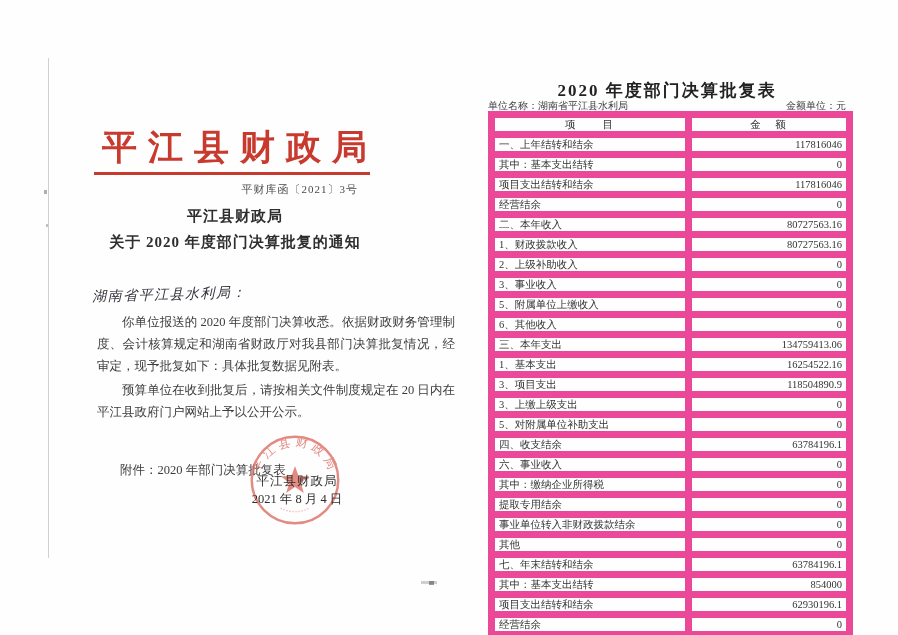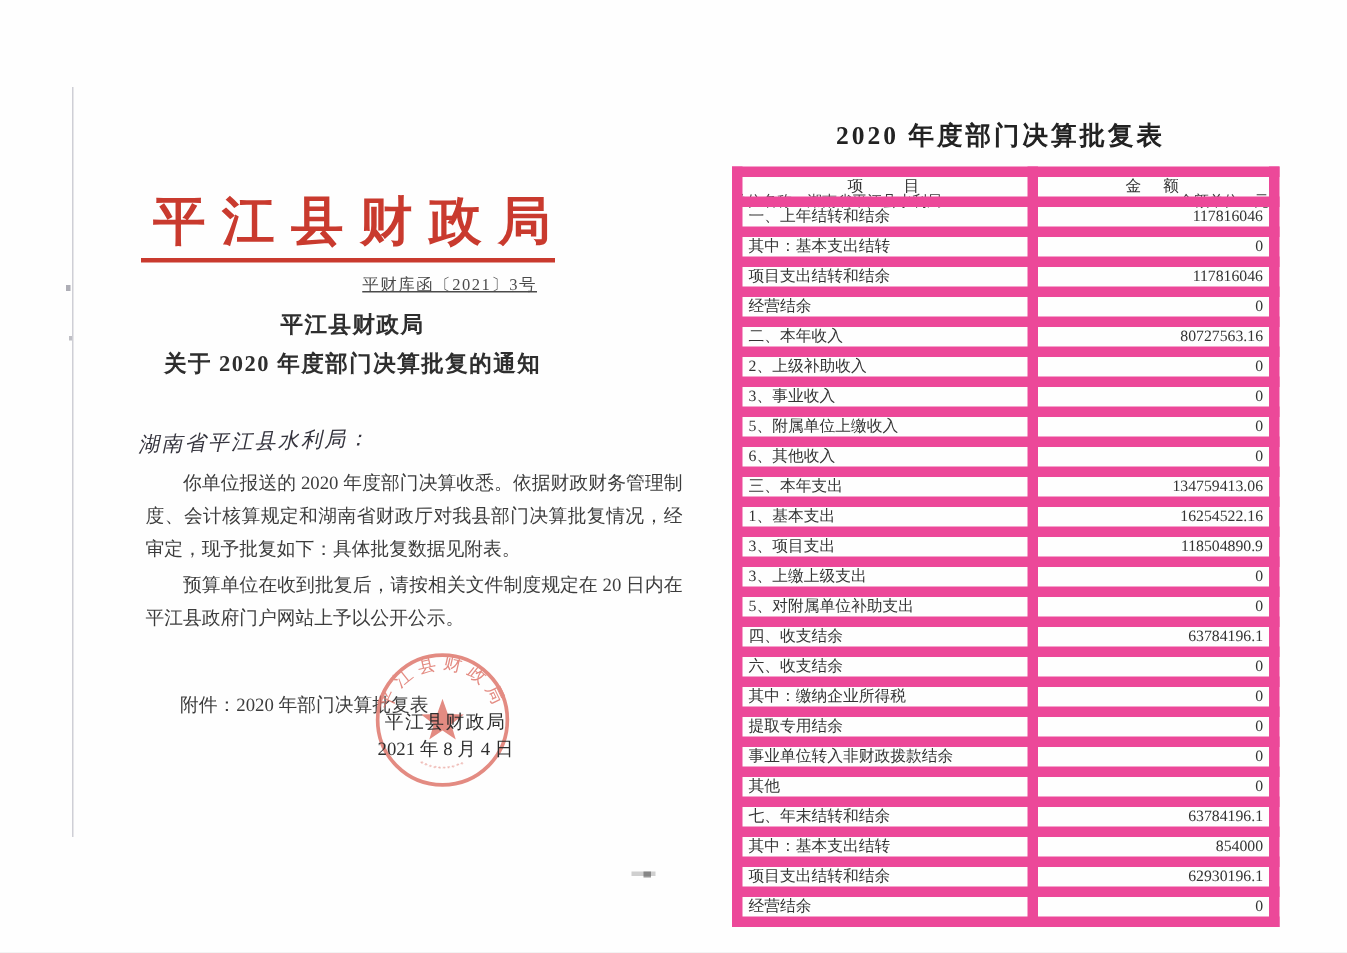--- a/index.html
+++ b/index.html
@@ -23,21 +23,21 @@
     position:absolute;left:90px;top:124px;width:300px;
     font-size:35px;font-weight:bold;letter-spacing:11px;white-space:nowrap;
     color:#c93a2e;text-align:center;
   }
   .masthead-divider{
     position:absolute;left:94px;top:172px;width:276px;height:3px;
     border-top:2px solid #c93a2e;border-bottom:1px solid #c93a2e;
   }
   .doc-number{
     position:absolute;left:95px;top:182px;width:263px;
-    font-size:11px;text-align:right;color:#4a4a4a;letter-spacing:1px;text-decoration:underline;
+    font-size:11px;text-align:right;color:#4a4a4a;letter-spacing:1px;
   }
   .letter-title-org{
     position:absolute;left:80px;top:207px;width:310px;
     font-size:15px;font-weight:bold;text-align:center;color:#2e2e2e;letter-spacing:1px;
   }
   .letter-title-subject{
     position:absolute;left:60px;top:233px;width:350px;
     font-size:15px;font-weight:bold;text-align:center;color:#2e2e2e;letter-spacing:1px;
   }
   .handwritten{
@@ -65,21 +65,21 @@
   .seal{position:absolute;left:248px;top:433px;width:94px;height:94px;opacity:.8;}
 
   
   .report-title{
     position:absolute;left:488px;top:79px;width:358px;
     font-size:17px;font-weight:bold;text-align:center;letter-spacing:2px;color:#222;
   }
   .report-meta{
     position:absolute;left:488px;top:99px;width:358px;
     display:flex;justify-content:space-between;
-    font-size:10px;color:#3c3c3c;margin-top:28px;
+    font-size:10px;color:#3c3c3c;
   }
   .report-table{
     position:absolute;left:488px;top:111px;width:358px;
     border-collapse:collapse;table-layout:fixed;
     font-size:10.5px;color:#333;
   }
   .report-table td,.report-table th{
     border:7px solid #ec4899;height:14.3px;line-height:13px;
     padding:0 4px;font-weight:normal;overflow:hidden;white-space:nowrap;
   }
@@ -168,20 +168,24 @@
           </tr>
           <tr data-name="table-row">
             <td class="c-item indent-2" data-name="row-label">经营结余</td>
             <td class="c-amt" data-name="row-amount">0</td>
           </tr>
           <tr data-name="table-row">
             <td class="c-item indent-0" data-name="row-label">二、本年收入</td>
             <td class="c-amt" data-name="row-amount">80727563.16</td>
           </tr>
           <tr data-name="table-row">
+            <td class="c-item indent-1" data-name="row-label">1、财政拨款收入</td>
+            <td class="c-amt" data-name="row-amount">80727563.16</td>
+          </tr>
+          <tr data-name="table-row">
             <td class="c-item indent-1" data-name="row-label">2、上级补助收入</td>
             <td class="c-amt" data-name="row-amount">0</td>
           </tr>
           <tr data-name="table-row">
             <td class="c-item indent-1" data-name="row-label">3、事业收入</td>
             <td class="c-amt" data-name="row-amount">0</td>
           </tr>
           <tr data-name="table-row">
             <td class="c-item indent-1" data-name="row-label">5、附属单位上缴收入</td>
             <td class="c-amt" data-name="row-amount">0</td>
@@ -208,21 +212,21 @@
           </tr>
           <tr data-name="table-row">
             <td class="c-item indent-1" data-name="row-label">5、对附属单位补助支出</td>
             <td class="c-amt" data-name="row-amount">0</td>
           </tr>
           <tr data-name="table-row">
             <td class="c-item indent-0" data-name="row-label">四、收支结余</td>
             <td class="c-amt" data-name="row-amount">63784196.1</td>
           </tr>
           <tr data-name="table-row">
-            <td class="c-item indent-0" data-name="row-label">六、收支结余</td>
+            <td class="c-item indent-0" data-name="row-label">六、事业收入</td>
             <td class="c-amt" data-name="row-amount">0</td>
           </tr>
           <tr data-name="table-row">
             <td class="c-item indent-1" data-name="row-label">其中：缴纳企业所得税</td>
             <td class="c-amt" data-name="row-amount">0</td>
           </tr>
           <tr data-name="table-row">
             <td class="c-item indent-2" data-name="row-label">提取专用结余</td>
             <td class="c-amt" data-name="row-amount">0</td>
           </tr>

